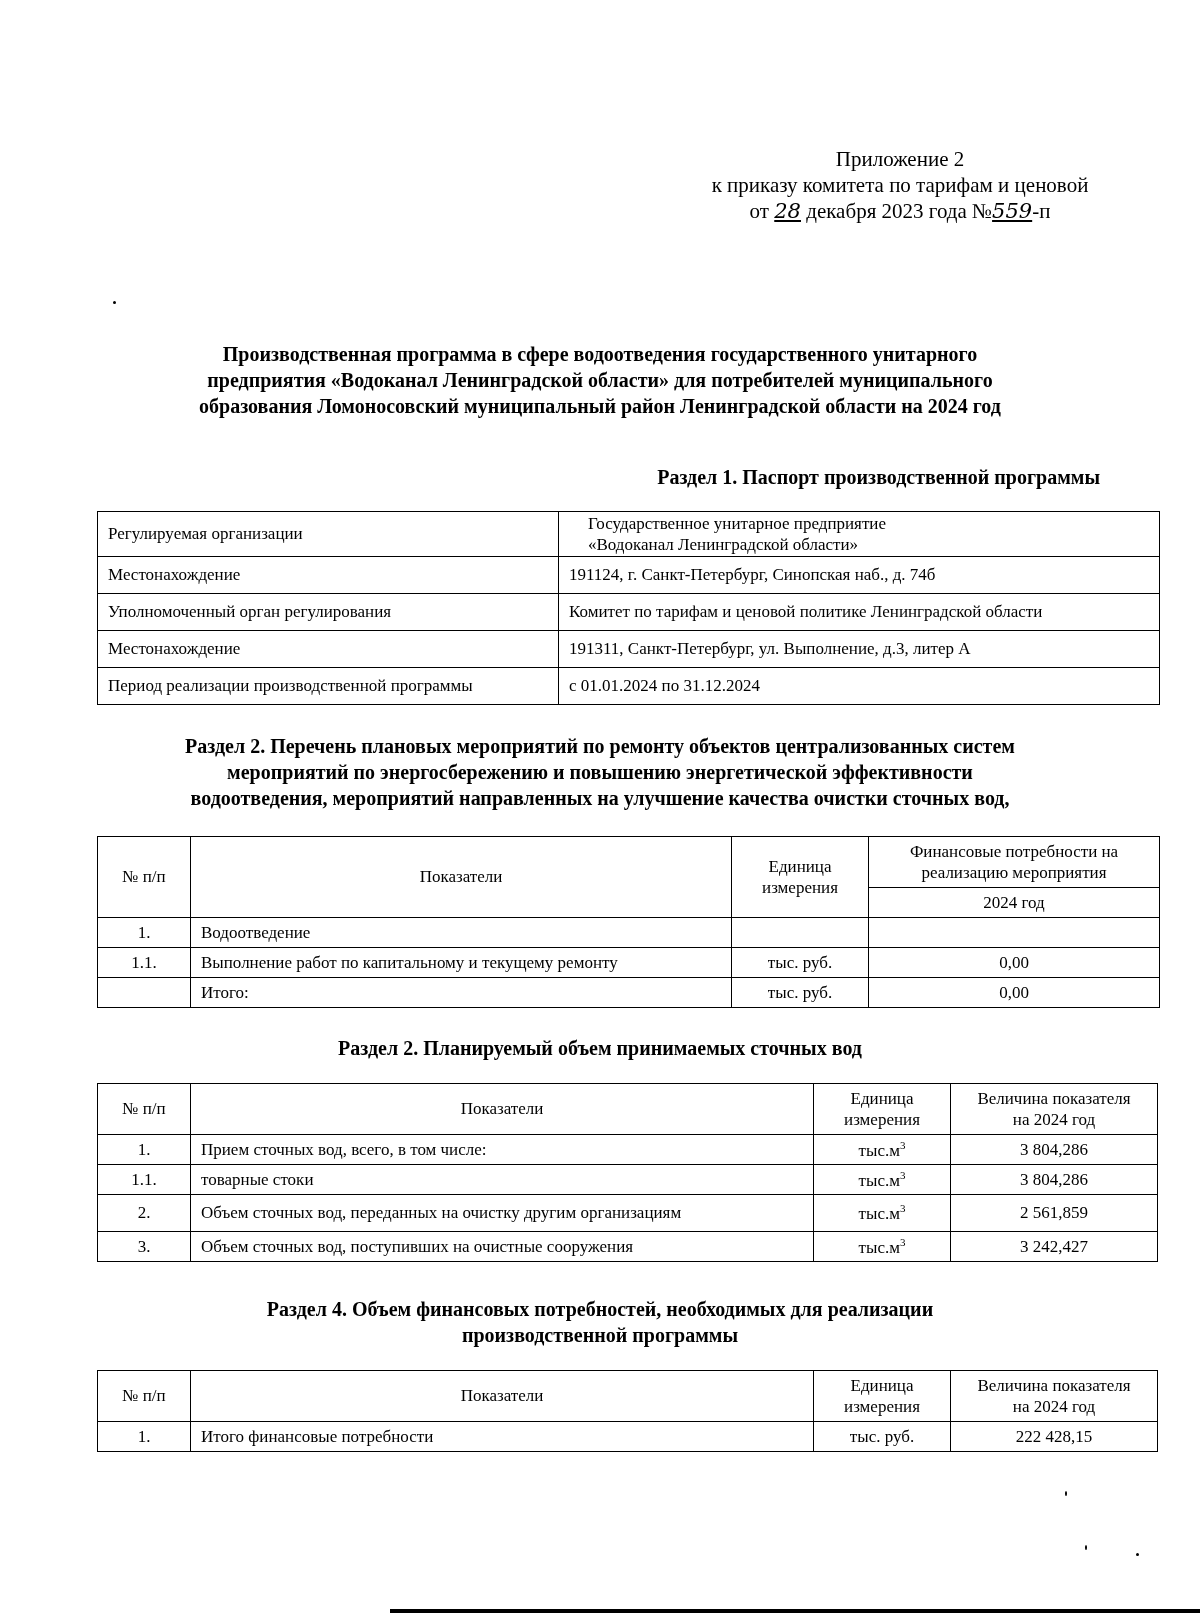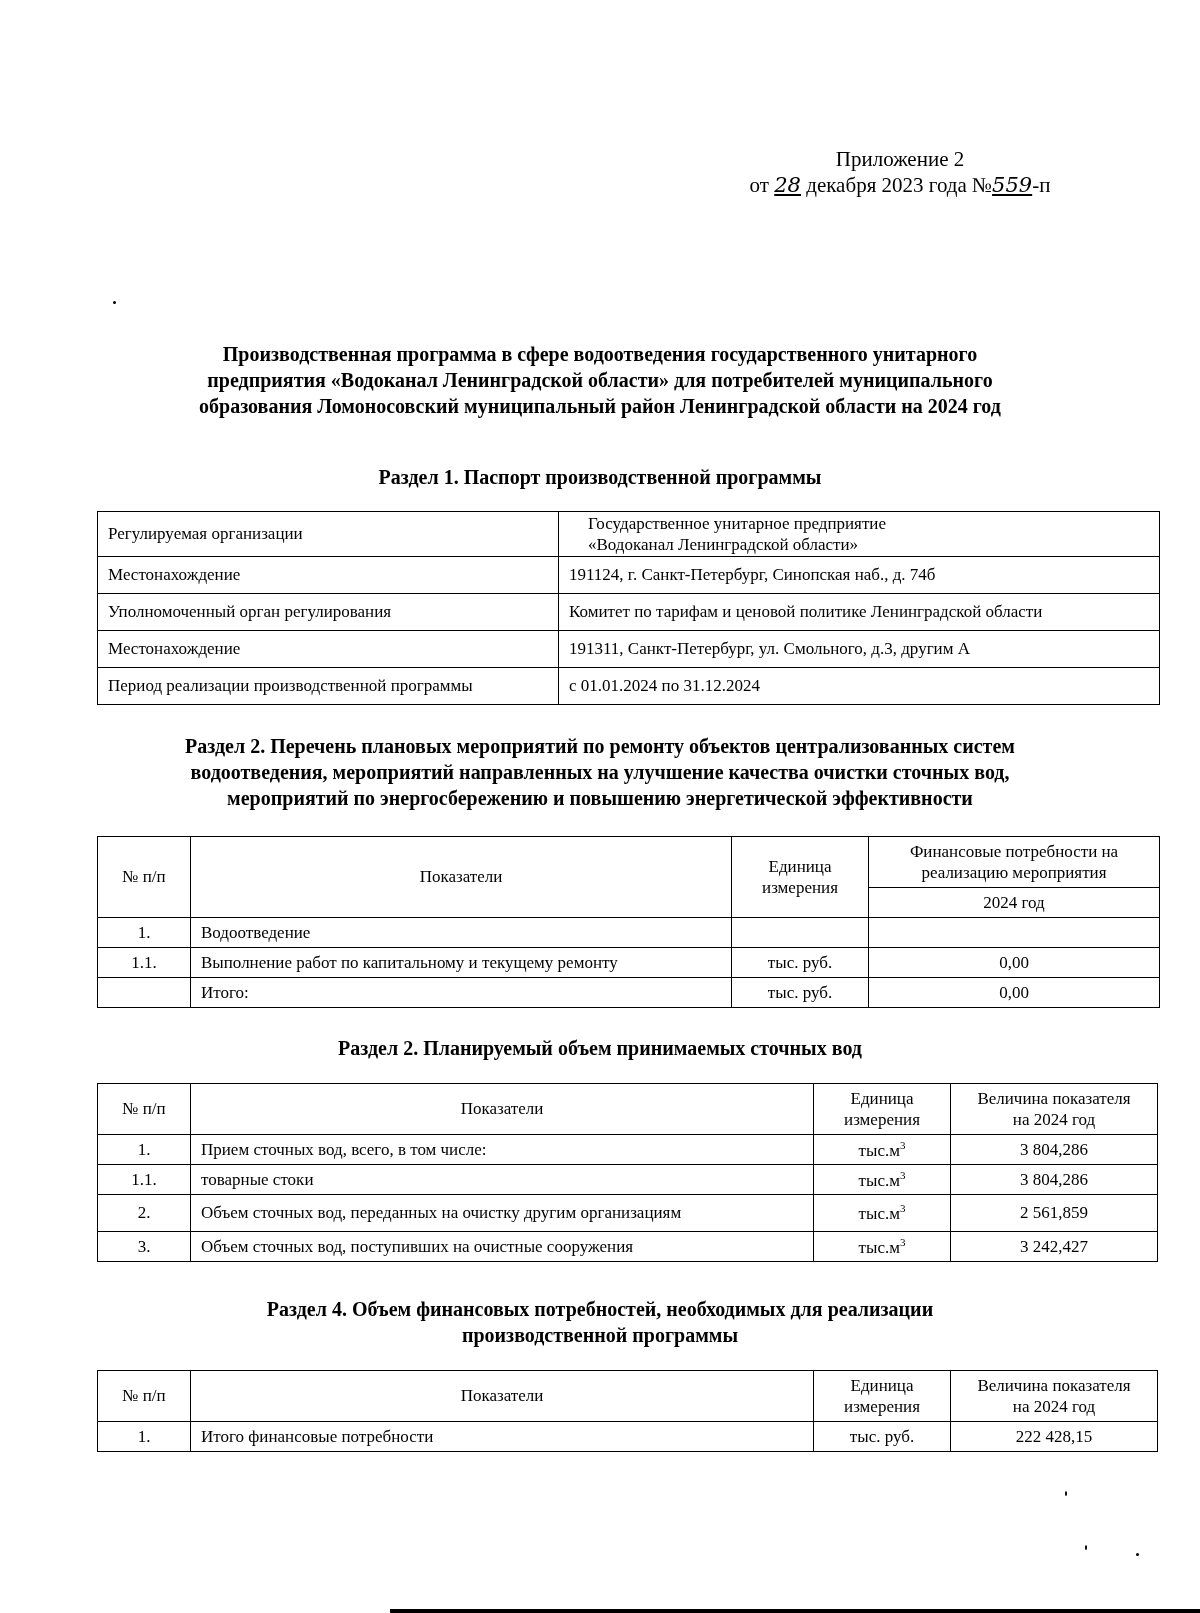--- a/index.html
+++ b/index.html
@@ -33,69 +33,70 @@
   .bottom-edge {
     position: absolute; left: 390px; right: 0; bottom: 0; height: 4px; background: #000;
   }
   .dot { position: absolute; width: 3px; height: 3px; background: #000; border-radius: 50%; }
 </style>
 </head>
 <body>
 
 <div class="appendix">
   <div>Приложение 2</div>
+  <div>к приказу комитета по тарифам и ценовой</div>
   <div>
     <span>от</span>
     <span class="hand">28</span>
     <span>декабря 2023 года №</span><span class="hand">559</span><span>-п</span>
   </div>
 </div>
 
 <div class="dot" style="left:113px;top:301px;"></div>
 
 <div class="main-title">
   <div>Производственная программа в сфере водоотведения  государственного унитарного</div>
   <div>предприятия «Водоканал Ленинградской области» для потребителей муниципального</div>
   <div>образования Ломоносовский муниципальный район Ленинградской области на 2024 год</div>
 </div>
 
-<div class="sec-title" style="top:464px;">Раздел 1. Паспорт производственной программы</div>
+<div class="sec-title" style="top:464px;text-align:right;">Раздел 1. Паспорт производственной программы</div>
 
 <table class="t1">
   <tbody>
       <tr>
     <td class="l" style="height:44px;">Регулируемая организации</td>
     <td style="line-height:21px;padding-left:29px;">
       <div>Государственное унитарное предприятие</div>
       <div>«Водоканал Ленинградской области»</div>
     </td>
   </tr>
   <tr>
     <td class="l">Местонахождение</td>
     <td>191124, г. Санкт-Петербург, Синопская наб., д. 74б</td>
   </tr>
   <tr>
     <td class="l">Уполномоченный орган регулирования</td>
     <td>Комитет по тарифам и ценовой политике Ленинградской области</td>
   </tr>
   <tr>
     <td class="l">Местонахождение</td>
-    <td>191311, Санкт-Петербург, ул. Смольного, д.3, другим А</td>
+    <td>191311, Санкт-Петербург, ул. Выполнение, д.3, литер А</td>
   </tr>
   <tr>
     <td class="l">Период реализации производственной программы</td>
     <td>с 01.01.2024 по 31.12.2024</td>
   </tr>
 </tbody>
   </table>
 
 <div class="sec-title" style="top:733px;">
   <div>Раздел 2. Перечень плановых мероприятий по ремонту объектов централизованных систем</div>
+  <div>мероприятий по энергосбережению и повышению энергетической эффективности</div>
   <div>водоотведения, мероприятий направленных на улучшение качества очистки сточных вод,</div>
-  <div>мероприятий по энергосбережению и повышению энергетической эффективности</div>
 </div>
 
 <table class="t2">
   <tbody>
       <tr>
     <th class="c" rowspan="2" style="width:72px;height:52px;">№ п/п</th>
     <th class="c" rowspan="2">Показатели</th>
     <th class="c" rowspan="2" style="width:116px;line-height:21px;">
       <div>Единица</div>
       <div>измерения</div>

